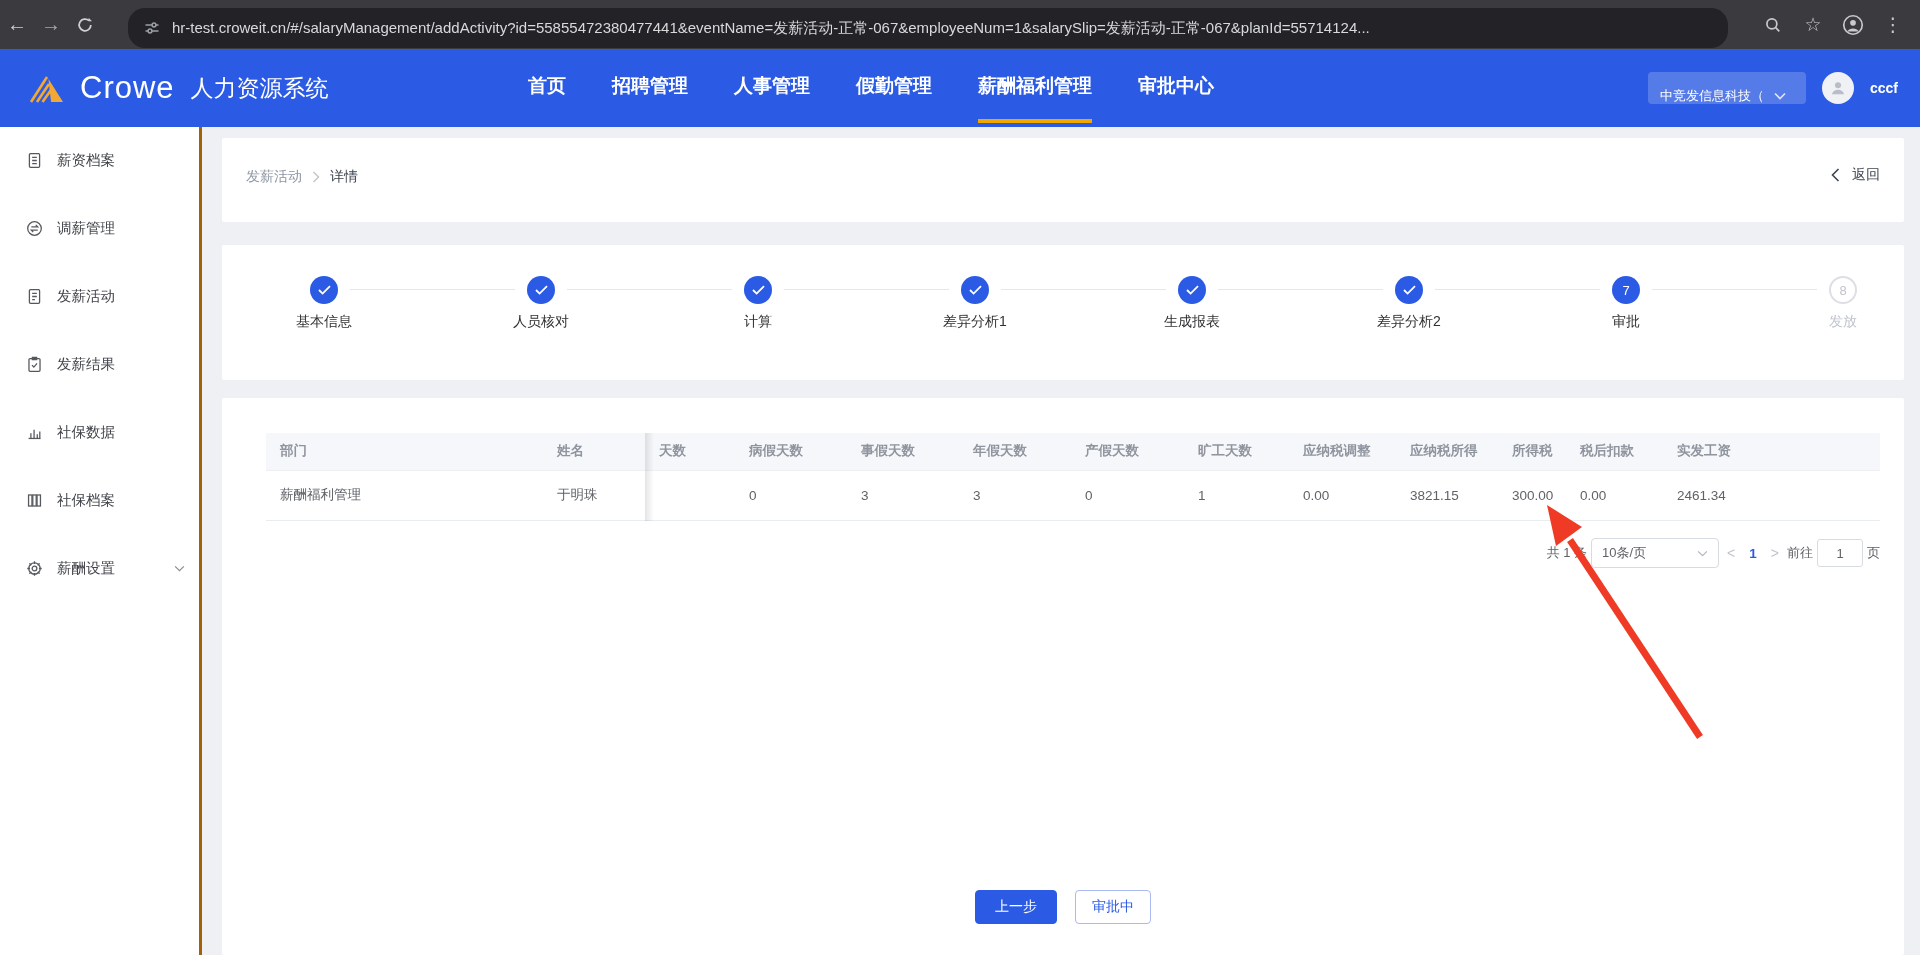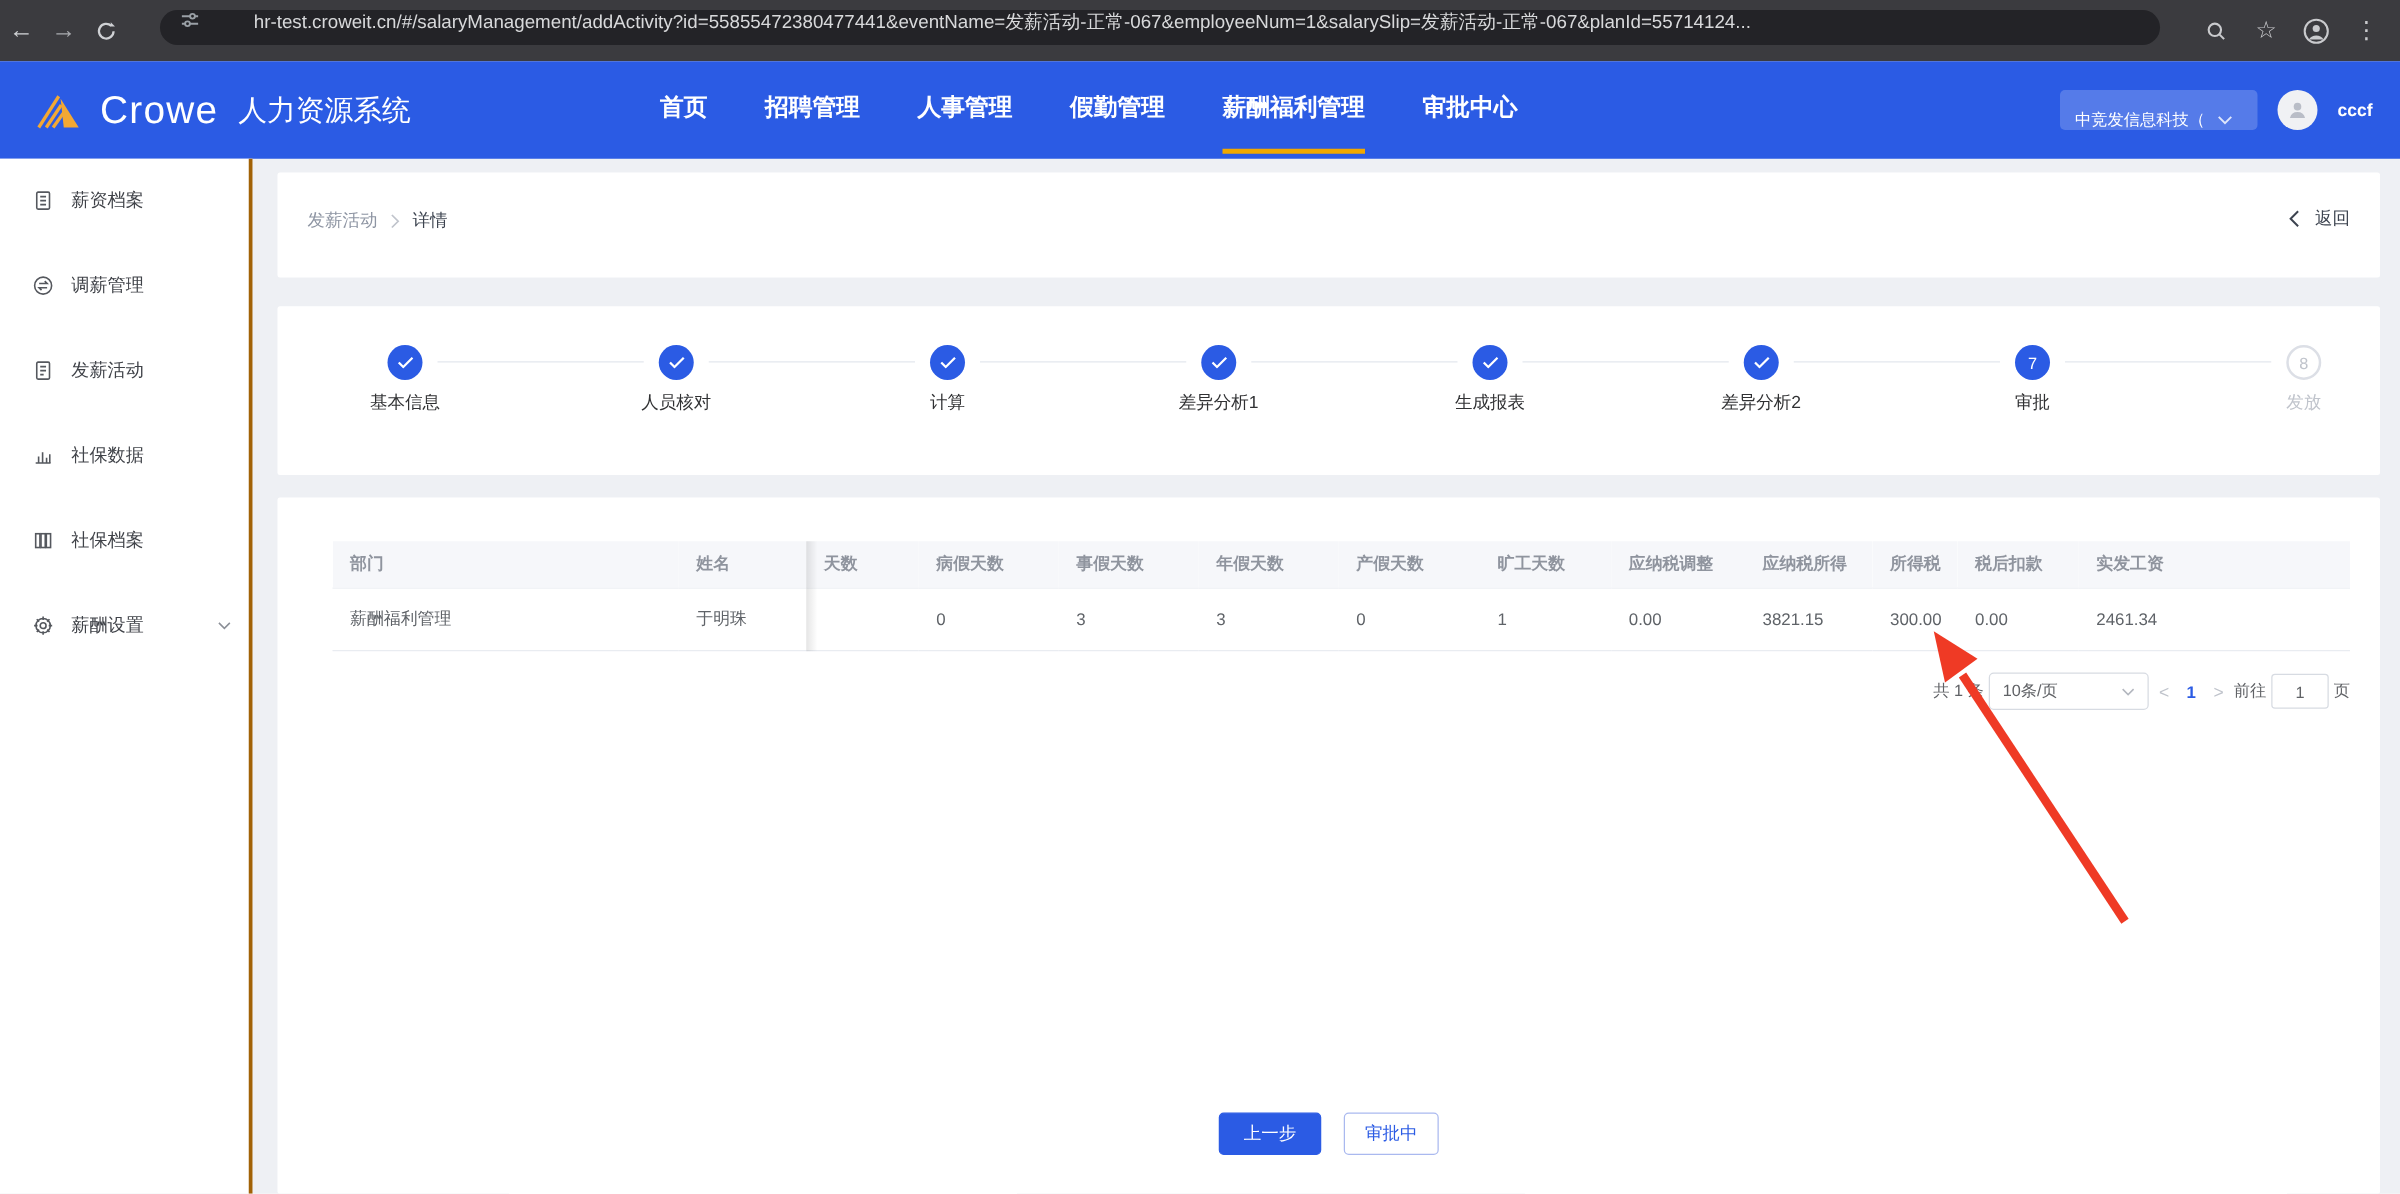--- a/index.html
+++ b/index.html
@@ -6,21 +6,21 @@
   html,body { width:1920px; height:955px; }
   body {
     position:relative; overflow:hidden;
     font-family:"Liberation Sans","DejaVu Sans",sans-serif;
     background:#eef0f4; color:#303133;
   }
   
   .chrome { position:absolute; left:0; top:0; width:1920px; height:49px; background:#3b3b3f; display:flex; align-items:center; }
   .chrome .navbtn { width:34px; text-align:center; font-size:20px; color:#cfd1d4; cursor:pointer; }
   .chrome .navbtn.fwd { color:#a7a9ad; }
-  .omnibox { position:absolute; left:128px; top:8px; width:1600px; height:28px; background:#232327; border-radius:17px; display:flex; align-items:flex-start; padding:0 16px;gap:31px; }
+  .omnibox { position:absolute; left:128px; top:8px; width:1600px; height:40px; background:#232327; border-radius:17px; display:flex; align-items:center; padding:0 16px; }
   .omnibox .url { margin-left:12px; font-size:15px; color:#d8d9db; white-space:nowrap; overflow:hidden; }
   .chrome-right { position:absolute; right:0; top:0; height:49px; display:flex; align-items:center; gap:6px; padding-right:10px; }
   .chrome-right .ic { width:34px; height:34px; display:flex; align-items:center; justify-content:center; color:#c9cacd; font-size:19px; cursor:pointer; }
   
   .appbar { position:absolute; left:0; top:49px; width:1920px; height:78px; background:#2b5be4; display:flex; align-items:center; }
   .brand { display:flex; align-items:center; gap:12px; padding-left:26px; }
   .brand .crowe { color:#fff; font-size:31px; font-weight:400; letter-spacing:1px; }
   .brand .product { color:#fff; font-size:23px; font-weight:normal; margin-left:4px; }
   .topnav { position:absolute; left:528px; top:0; height:74px; display:flex; align-items:stretch; gap:46px; }
   .topnav .nav-item { position:relative; display:flex; align-items:center; color:#fff; font-size:19px; font-weight:bold; cursor:pointer; }
@@ -188,20 +188,30 @@
     <span>调薪管理</span>
   </div>
   <div class="side-item">
     <svg class="icon" width="17" height="17" viewBox="0 0 16 16">
         <g fill="none" stroke="#55585e" stroke-width="1.2">
           <rect x="3.2" y="1.6" width="9.6" height="12.8" rx="1"></rect>
           <path d="M5.8 5h4.4M5.8 8h4.4M5.8 11h2.6"></path>
         </g>
       </svg>
     <span>发薪活动</span>
+  </div>
+  <div class="side-item">
+    <svg class="icon" width="17" height="17" viewBox="0 0 16 16">
+        <g fill="none" stroke="#55585e" stroke-width="1.2">
+          <rect x="2.8" y="2.4" width="10.4" height="12" rx="1"></rect>
+          <path d="M6 1.4h4v2H6z"></path>
+          <path d="M5.6 8.6l1.8 1.8 3-3.4"></path>
+        </g>
+      </svg>
+    <span>发薪结果</span>
   </div>
   <div class="side-item">
     <svg class="icon" width="17" height="17" viewBox="0 0 16 16">
         <g fill="none" stroke="#55585e" stroke-width="1.2">
           <path d="M2.4 13.6h11.2"></path>
           <path d="M4.6 13.6V8.6M7.6 13.6V5.4M10.6 13.6V9.6M13 13.6V7"></path>
         </g>
       </svg>
     <span>社保数据</span>
   </div>

